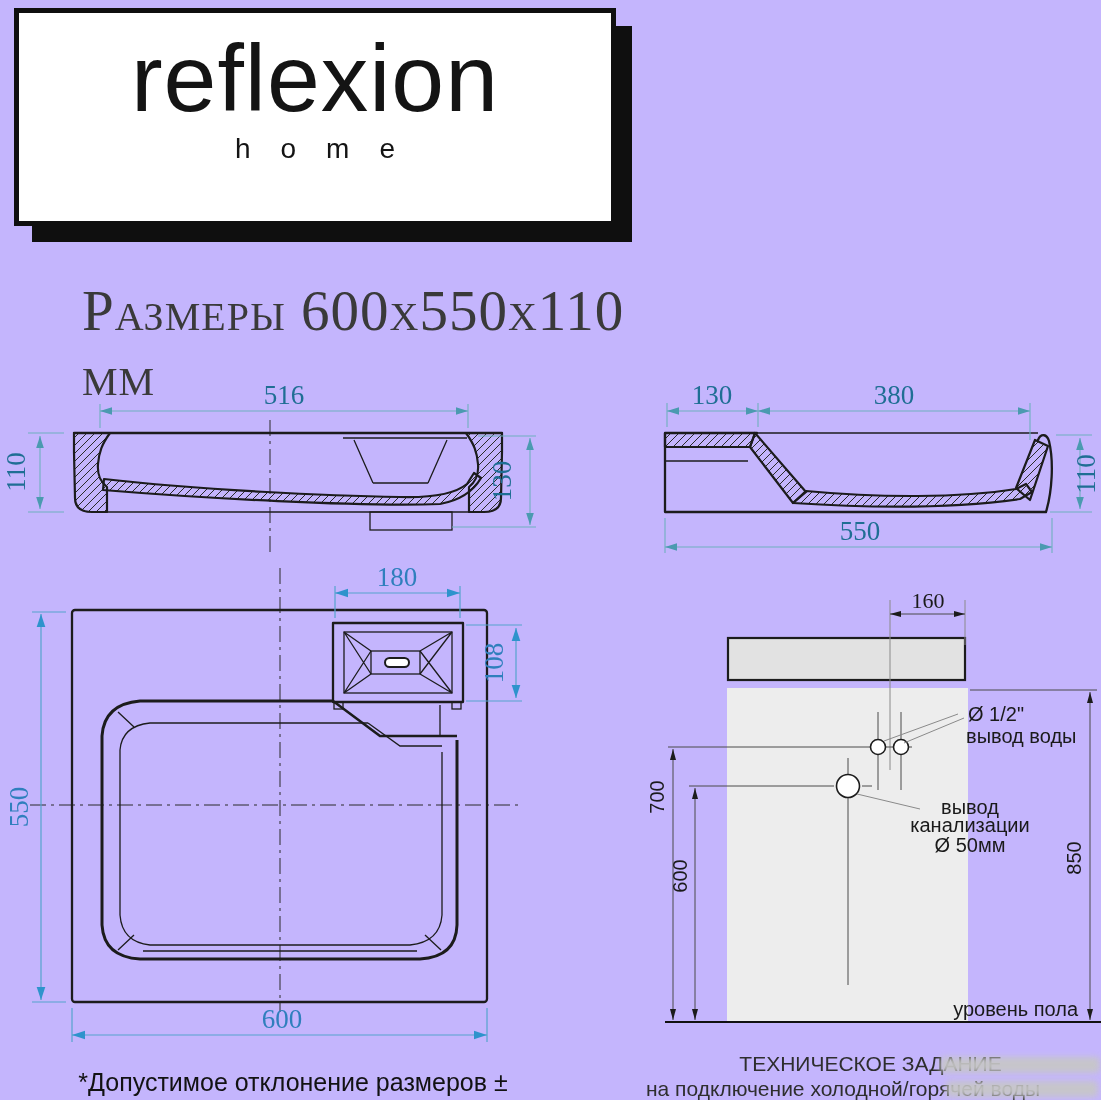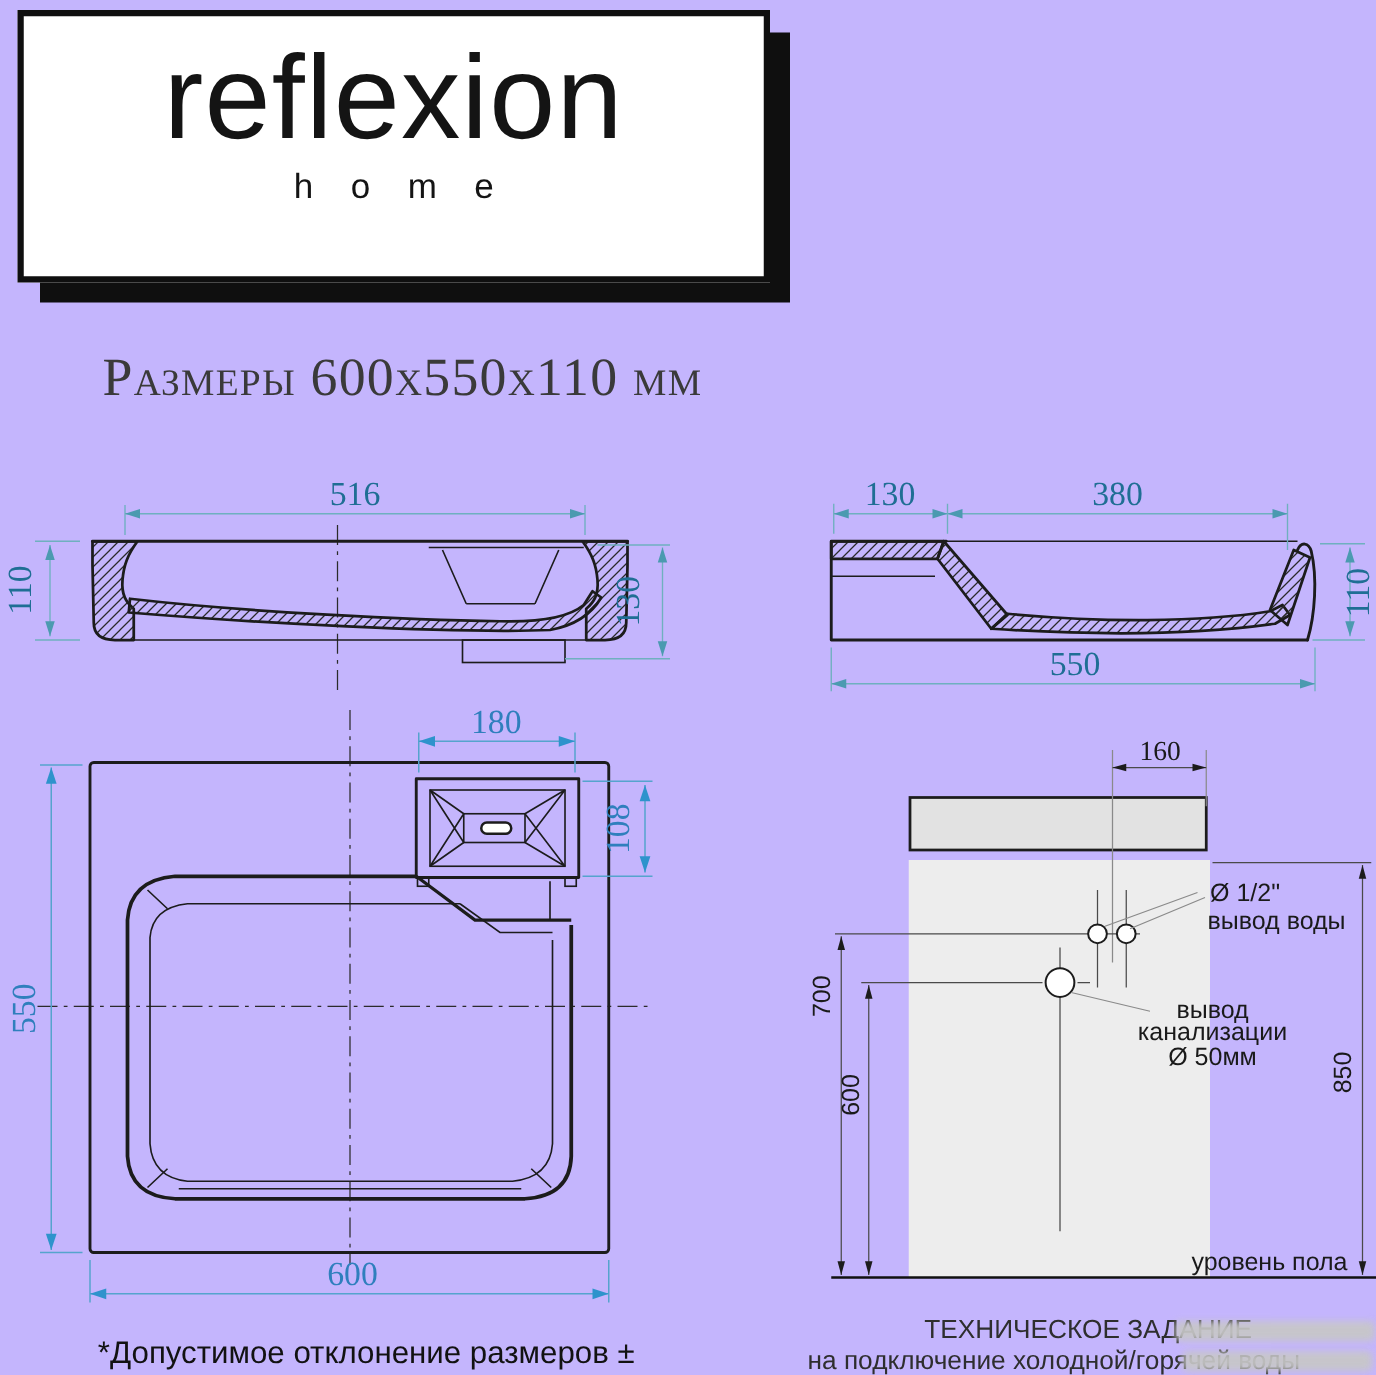--- a/index.html
+++ b/index.html
@@ -6,21 +6,21 @@
   #page{position:relative;width:1101px;height:1100px;background:#c4b5fd;overflow:hidden;
         font-family:"Liberation Sans",sans-serif;padding-left:32px;}
   
   #logo-box{position:absolute;left:14px;top:8px;width:592px;height:208px;background:#fff;
             border:5px solid #0f0f0f;box-shadow:17px 17px 0 -1px #0f0f0f;text-align:center;}
   #brand{margin-top:16px;font-size:95px;line-height:1.05;font-weight:400;color:#141414;letter-spacing:1px;
          font-family:"Liberation Sans",sans-serif;}
   #brand-sub{margin-top:4px;font-size:28px;color:#141414;letter-spacing:30px;text-indent:30px;}
   
   #page-title{position:absolute;left:82px;top:278px;width:560px;font-family:"Liberation Serif",serif;
-              font-variant:small-caps;font-size:43px;color:#3a3a3a;letter-spacing:1px;}
+              font-variant:small-caps;font-size:57px;color:#3a3a3a;letter-spacing:1px;}
   
   #footnote{position:absolute;left:58px;top:1068px;width:470px;text-align:center;
             font-size:25px;color:#121212;}
   #tech-caption{position:absolute;left:640px;top:1052px;width:461px;color:#2e2e2e;}
   #tech-caption .l1{text-align:center;font-size:21px;}
   #tech-caption .l2{text-align:left;padding-left:6px;font-size:21px;margin-top:1px;white-space:nowrap;}
   .smudge{position:absolute;background:#c7c7c7;filter:blur(3px);border-radius:4px;z-index:6;opacity:.92;}
   #smudge1{left:940px;top:1057px;width:160px;height:16px;}
   #smudge2{left:946px;top:1081px;width:152px;height:16px;}
   

